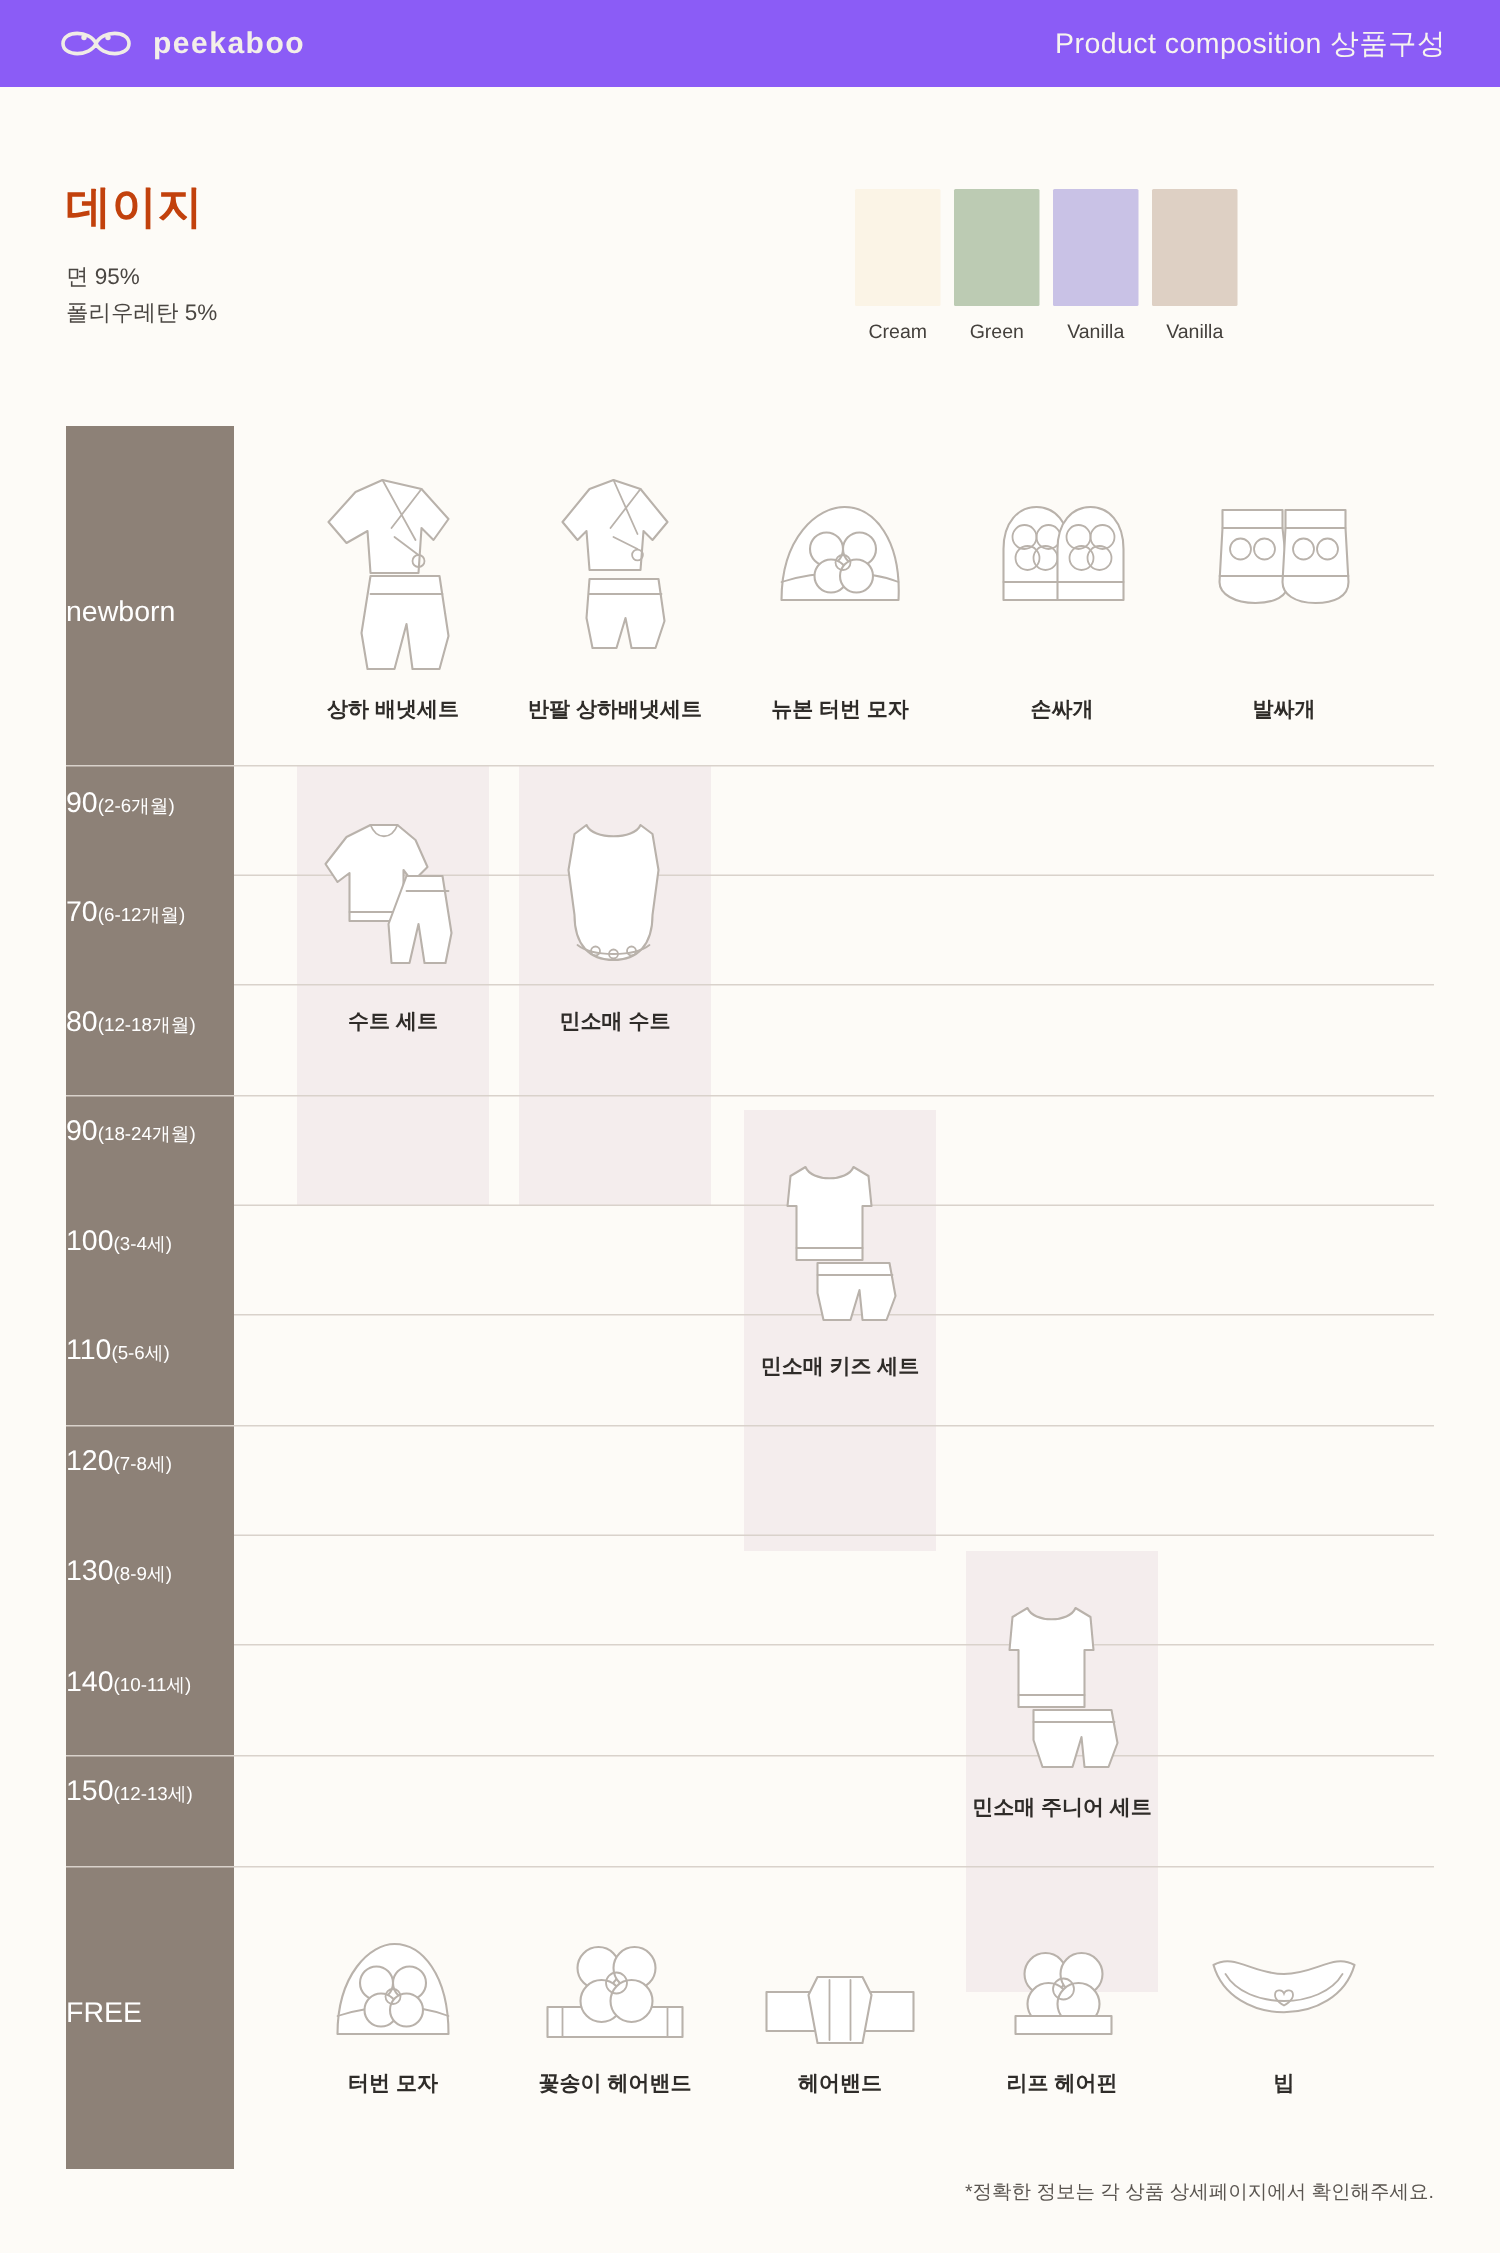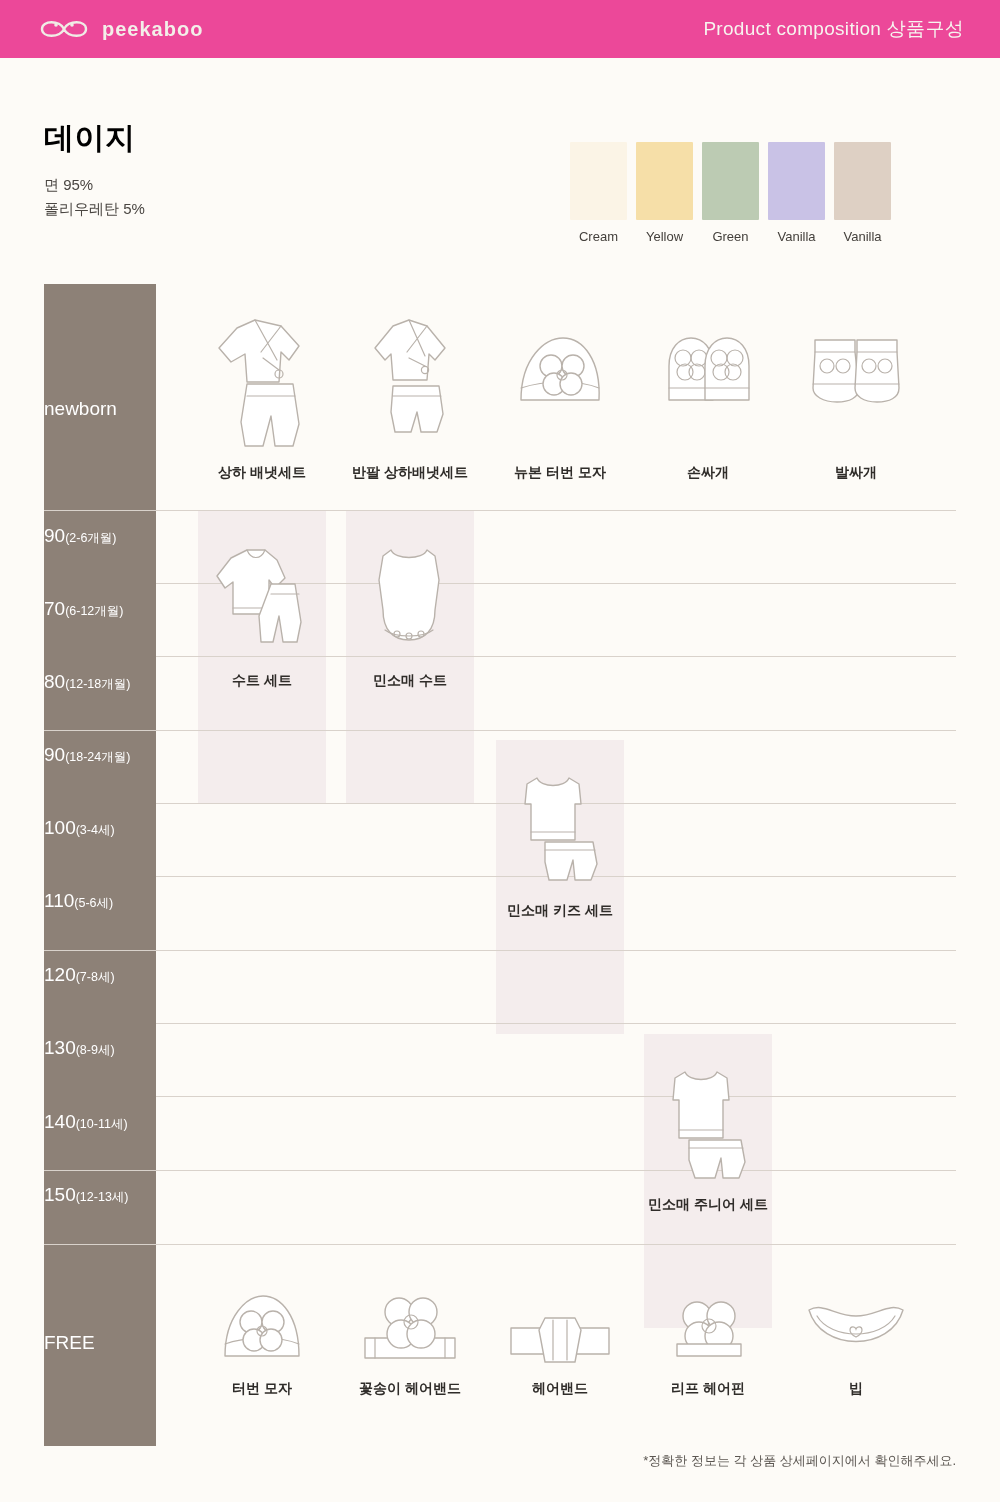--- a/index.html
+++ b/index.html
@@ -14,21 +14,21 @@
     position: relative;
     background: #fdfbf7;
     overflow: hidden;
   }
 
   
   .header {
     position: absolute;
     left: 0; top: 0;
     width: 1000px; height: 58px;
-    background: #ec4899;
+    background: #8b5cf6;
     display: flex;
     align-items: center;
     justify-content: space-between;
   }
   .brand {
     display: flex;
     align-items: center;
     gap: 12px;
     margin-left: 38px;
   }
@@ -45,35 +45,35 @@
     font-size: 19px;
     letter-spacing: .3px;
   }
 
   
   .product-title {
     position: absolute;
     left: 44px; top: 118px;
     font-size: 30px;
     font-weight: bold;
-    color: #000000;
+    color: #c2410c;
     letter-spacing: .5px;
   }
   .material {
     position: absolute;
     left: 44px; top: 173px;
     font-size: 15px;
     color: #4a4642;
     line-height: 1.62;
   }
 
   
   .swatches {
     position: absolute;
-    left: 566px; top: 142px;
+    left: 566px; top: 126px;
     display: flex;
     gap: 1px;
   }
   .swatch-cell {
     width: 65px;
     display: flex;
     flex-direction: column;
     align-items: center;
   }
   .swatch-chip {
@@ -182,24 +182,20 @@
 <div class="product-title">데이지</div>
 <div class="material">
   <div>면 95%</div>
   <div>폴리우레탄 5%</div>
 </div>
 
 <div class="swatches">
   <div class="swatch-cell">
     <div class="swatch-chip" style="background:#fbf4e6"></div>
     <div class="swatch-label">Cream</div>
-  </div>
-  <div class="swatch-cell">
-    <div class="swatch-chip" style="background:#f6dfa8"></div>
-    <div class="swatch-label">Yellow</div>
   </div>
   <div class="swatch-cell">
     <div class="swatch-chip" style="background:#bccbb3"></div>
     <div class="swatch-label">Green</div>
   </div>
   <div class="swatch-cell">
     <div class="swatch-chip" style="background:#c9c2e6"></div>
     <div class="swatch-label">Vanilla</div>
   </div>
   <div class="swatch-cell">

